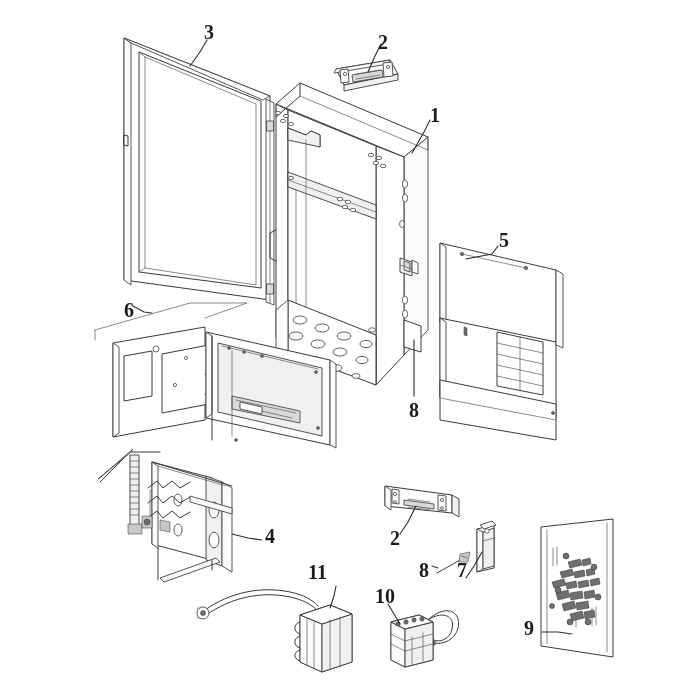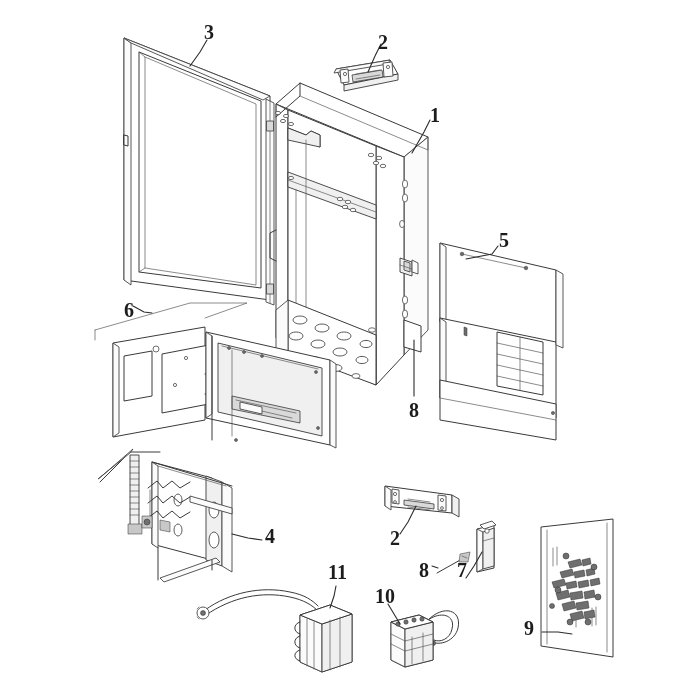--- a/index.html
+++ b/index.html
@@ -494,17 +494,17 @@
   <div class="callout" style="left:204px; top:22px;">3</div>
   <div class="callout" style="left:378px; top:32px;">2</div>
   <div class="callout" style="left:430px; top:105px;">1</div>
   <div class="callout" style="left:499px; top:230px;">5</div>
   <div class="callout" style="left:124px; top:300px;">6</div>
   <div class="callout" style="left:409px; top:400px;">8</div>
   <div class="callout" style="left:265px; top:526px;">4</div>
   <div class="callout" style="left:390px; top:528px;">2</div>
   <div class="callout" style="left:419px; top:560px;">8</div>
   <div class="callout" style="left:457px; top:560px;">7</div>
-  <div class="callout" style="left:328px; top:562px;">11</div>
+  <div class="callout" style="left:308px; top:562px;">11</div>
   <div class="callout" style="left:375px; top:586px;">10</div>
   <div class="callout" style="left:524px; top:618px;">9</div>
 
 </div>
 
 </body></html>

